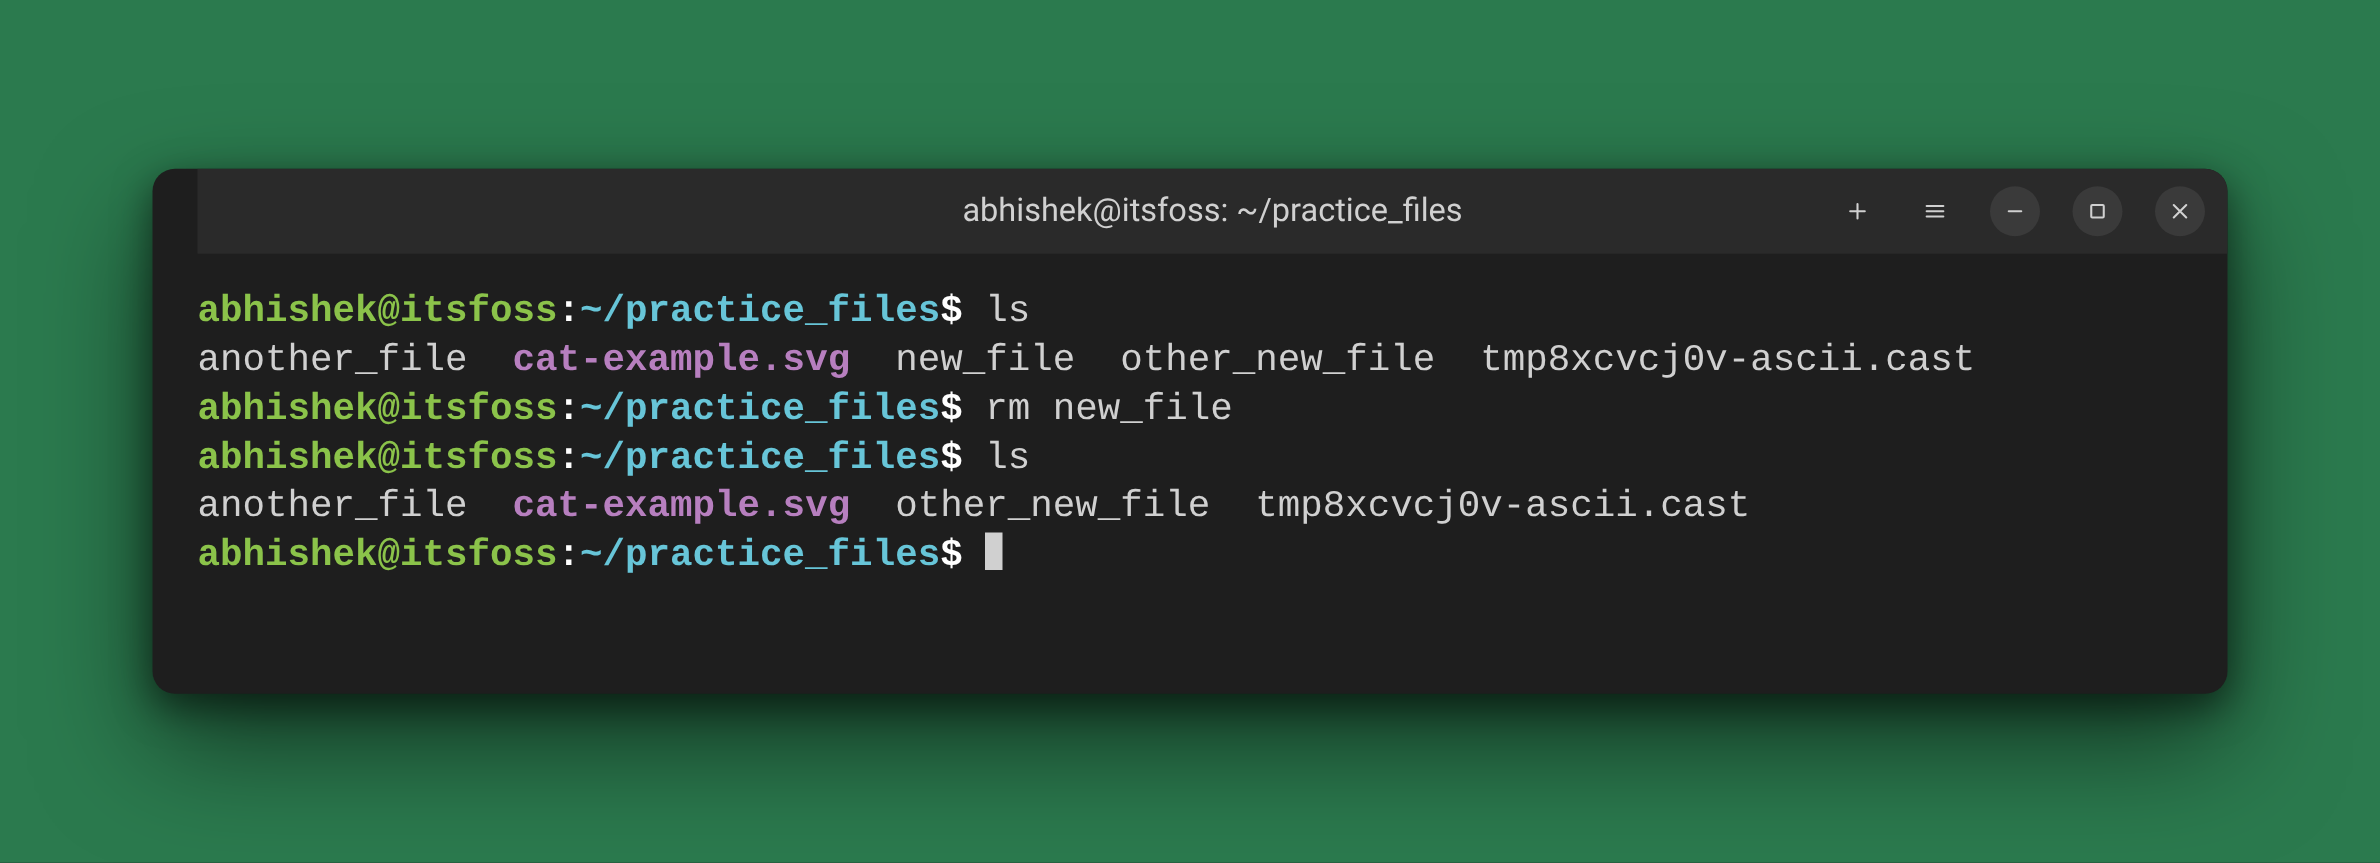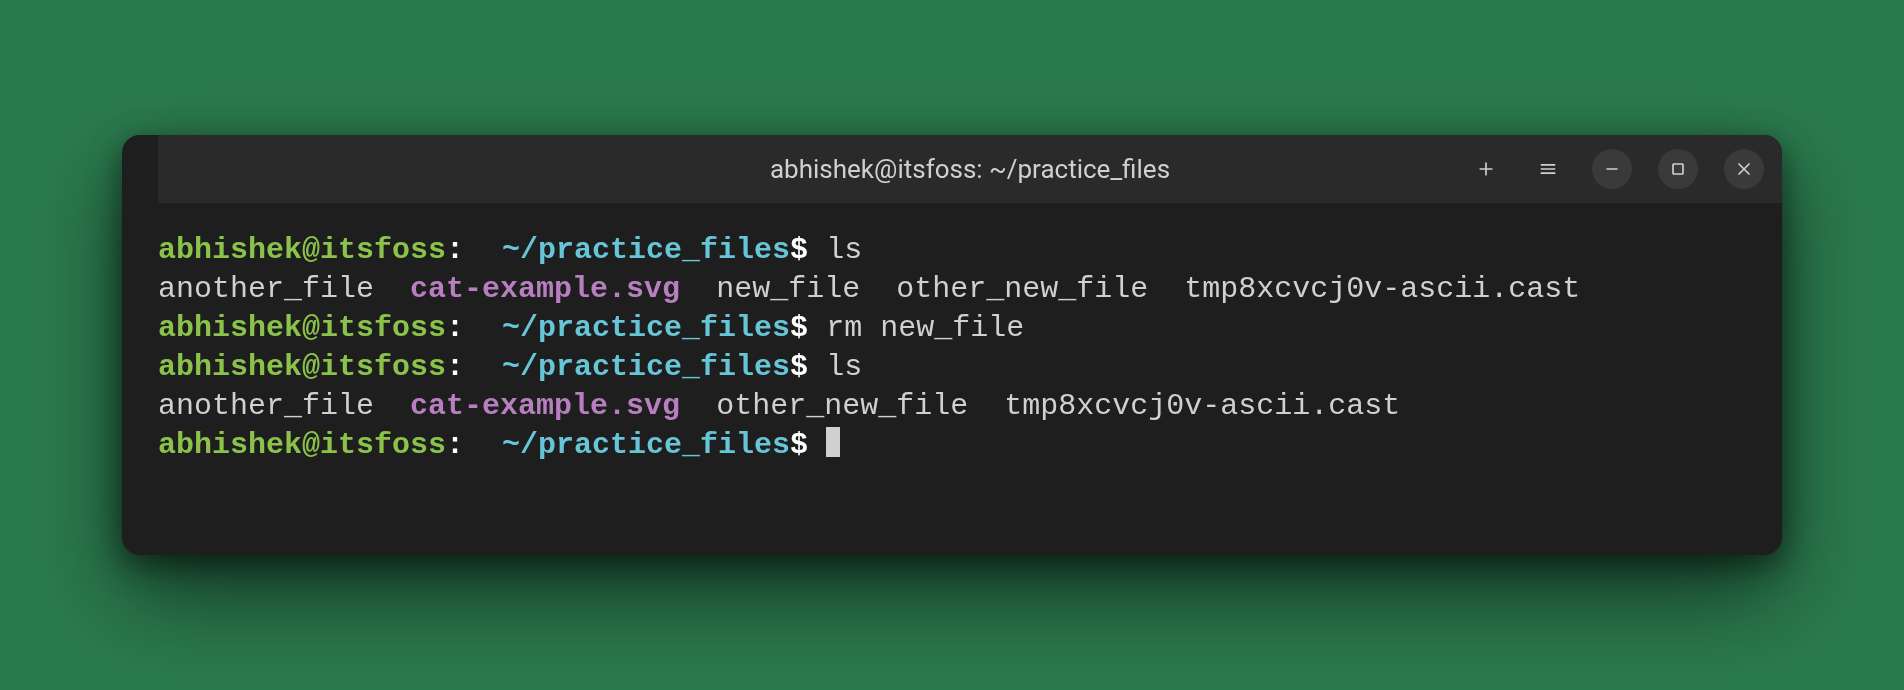--- a/index.html
+++ b/index.html
@@ -68,21 +68,21 @@
   .term-body {
     padding: 28px 36px 90px 36px;
     font-size: 30px;
     line-height: 1.3;
     color: var(--fg-default);
     white-space: pre;
     font-weight: 500;
   }
   .bold { font-weight: 700; }
   .user { color: var(--fg-user); margin-top: 10px; }
-  .path { color: var(--fg-path); margin-left: 38px; }
+  .path { color: var(--fg-path); }
   .svgfile { color: var(--fg-svg); }
   .white { color: var(--fg-white); }
   .cursor {
     display: inline-block;
     width: 14px; height: 30px;
     background: var(--fg-default);
     vertical-align: -4px;
   }
   .line { display: block; }
 </style>

